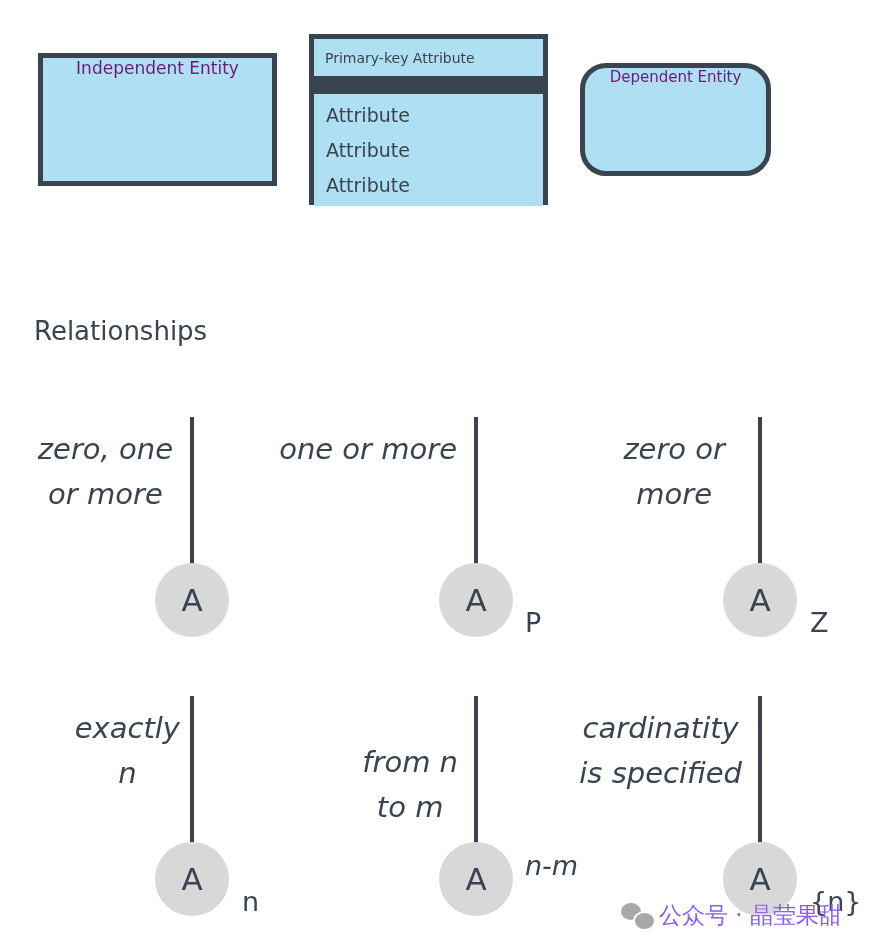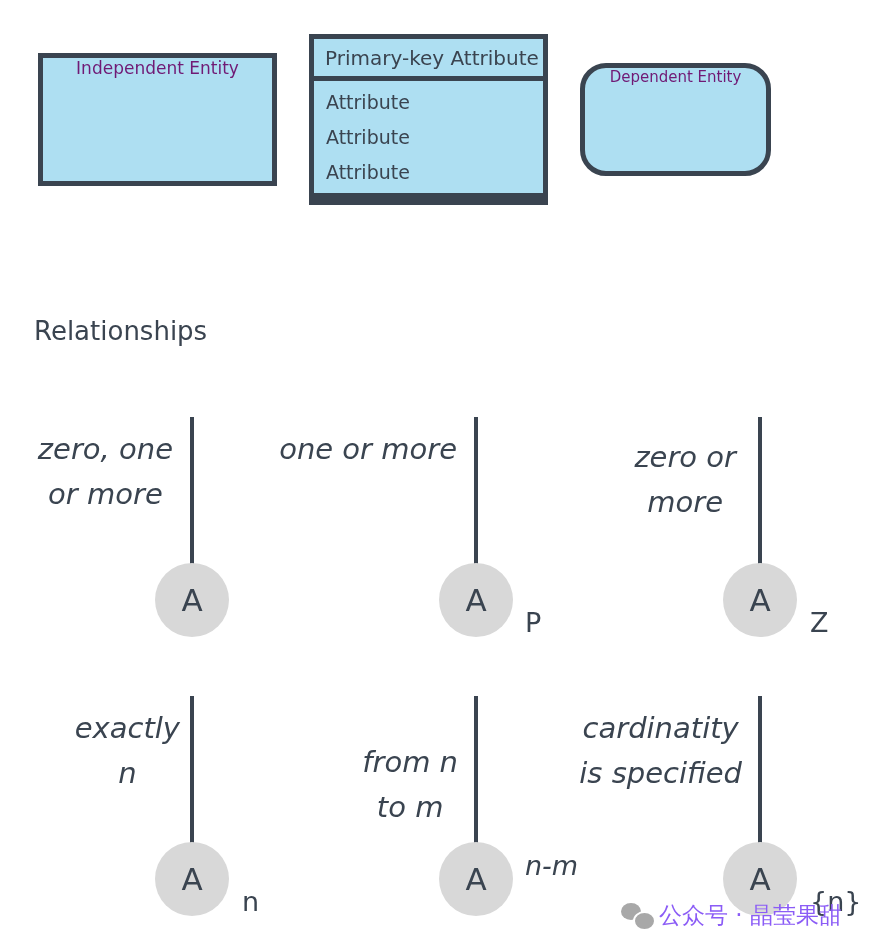--- a/index.html
+++ b/index.html
@@ -4,22 +4,22 @@
   <style>
     html, body { margin: 0; padding: 0; background: #ffffff; }
     body { width: 889px; height: 952px; position: relative; overflow: hidden;
            font-family: "DejaVu Sans", "Liberation Sans", sans-serif; color: #3a4450; }
     .abs { position: absolute; }
     .entity-box { background: #aedff2; border: 5px solid #3a4450; box-sizing: border-box;
                   display: flex; justify-content: center; font-size: 17px; color: #701a75; }
     #indep { left: 38px; top: 53px; width: 239px; height: 133px; }
     #dep { left: 580px; top: 63px; width: 191px; height: 113px; border-radius: 26px; font-size: 15px; }
     #attr-table { left: 309px; top: 34px; width: 239px; height: 171px; background: #3a4450; box-sizing: border-box; padding: 5px; }
-    #attr-pk { background: #aedff2; height: 37px; display: flex; align-items: center; padding-left: 11px; font-size: 20px; box-sizing: border-box; }
-    #attr-body { background: #aedff2; margin-top: 5px; height: 112px; padding: 6px 0 0 12px; box-sizing: border-box; }
+    #attr-pk { background: #aedff2; height: 37px; display: flex; align-items: center; padding-left: 11px; font-size: 14px; box-sizing: border-box; }
+    #attr-body { background: #aedff2; margin-top: 18px; height: 112px; padding: 6px 0 0 12px; box-sizing: border-box; }
     .attr-row { font-size: 19px; height: 35px; line-height: 30px; }
     #rel-title { left: 34px; top: 316px; font-size: 26px; color: #3a4450; }
     .vline { position: absolute; width: 4px; background: #3a4450; }
     .circle { position: absolute; width: 74px; height: 74px; border-radius: 50%; background: #d8d8d8;
               display: flex; align-items: center; justify-content: center; font-size: 31px; color: #3a4450; }
     .label { position: absolute; font-size: 29px; line-height: 45px; text-align: center; color: #3a4450; white-space: nowrap; font-style: italic; }
     .sub { position: absolute; font-size: 27px; color: #3a4450; }
     #watermark { left: 621px; top: 900px; font-size: 23px; color: #8b5cf6; display: flex; align-items: center; gap: 6px; }
     #wm-icon { width: 32px; height: 26px; position: relative; }
     #wm-icon span { position: absolute; border-radius: 50%; background: #a8a8a8; }
@@ -53,21 +53,21 @@
 <div class="vline" style="left:190px; top:417px; height:148px;"></div>
 <div class="circle" style="left:155px; top:563px;">A</div>
 
 <div class="label" style="right:432px; top:427px;">
   <div>one or more</div>
 </div>
 <div class="vline" style="left:474px; top:417px; height:148px;"></div>
 <div class="circle" style="left:439px; top:563px;">A</div>
 <div class="sub" style="left:525px; top:607px;">P</div>
 
-<div class="label" style="right:153px; top:427px; left:auto;margin-top:8px;">
+<div class="label" style="right:164px; top:427px; left:auto;">
   <div>zero or</div>
   <div>more</div>
 </div>
 <div class="vline" style="left:758px; top:417px; height:148px;"></div>
 <div class="circle" style="left:723px; top:563px;">A</div>
 <div class="sub" style="left:810px; top:607px;">Z</div>
 
 <div class="label" style="right:709px; top:706px;">
   <div>exactly</div>
   <div>n</div>

